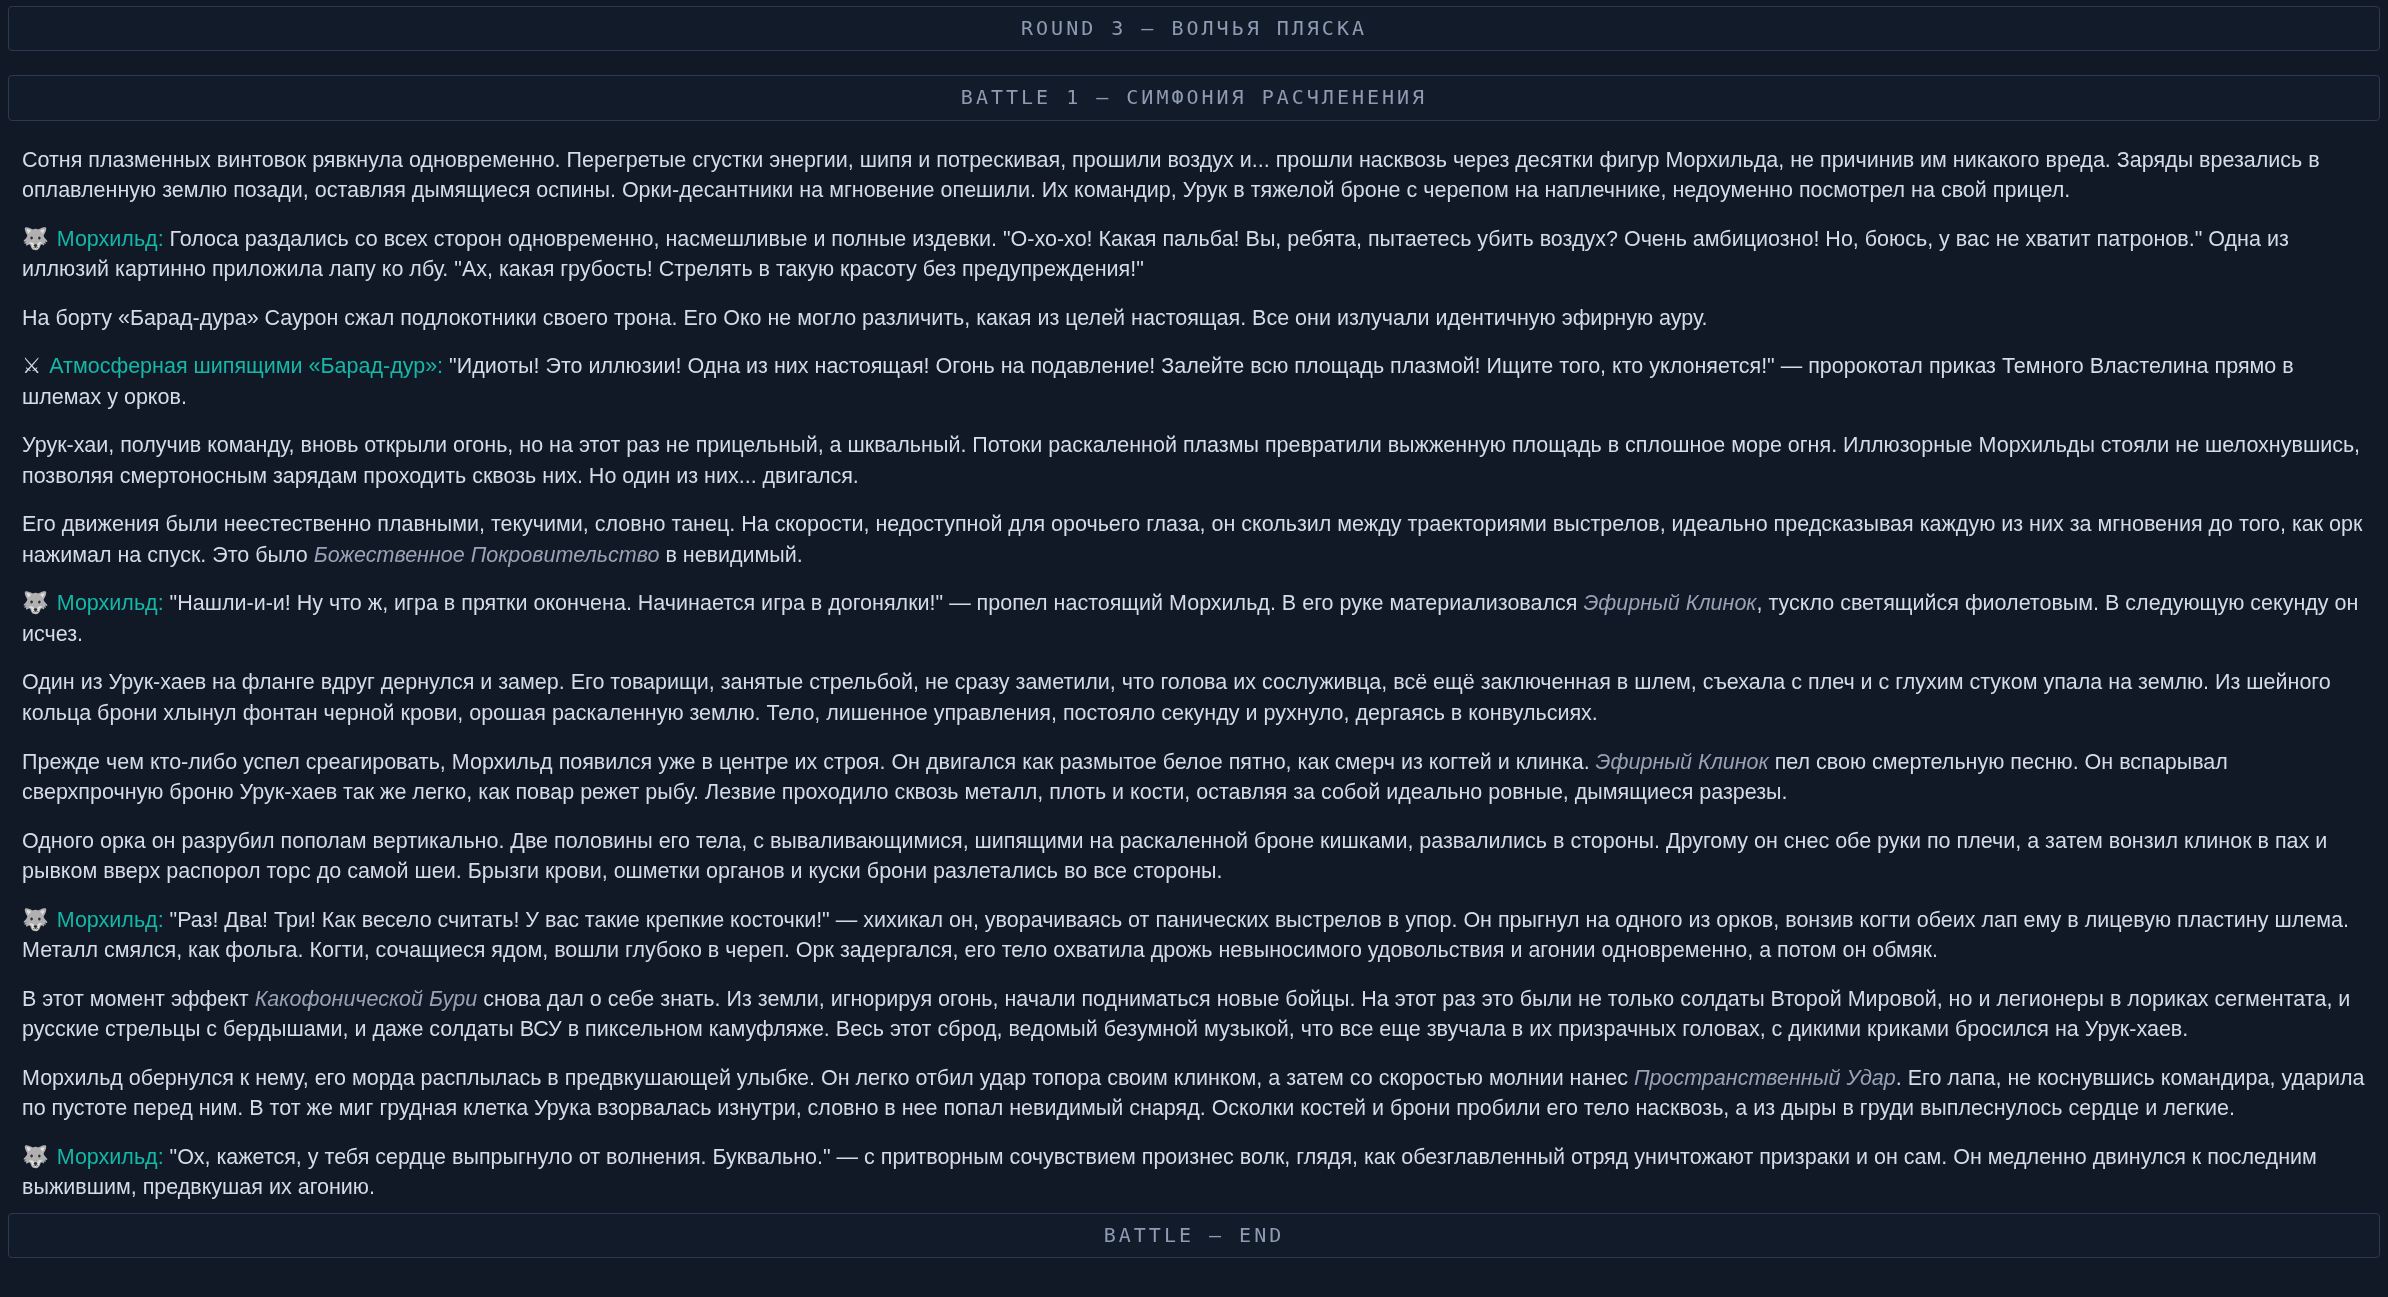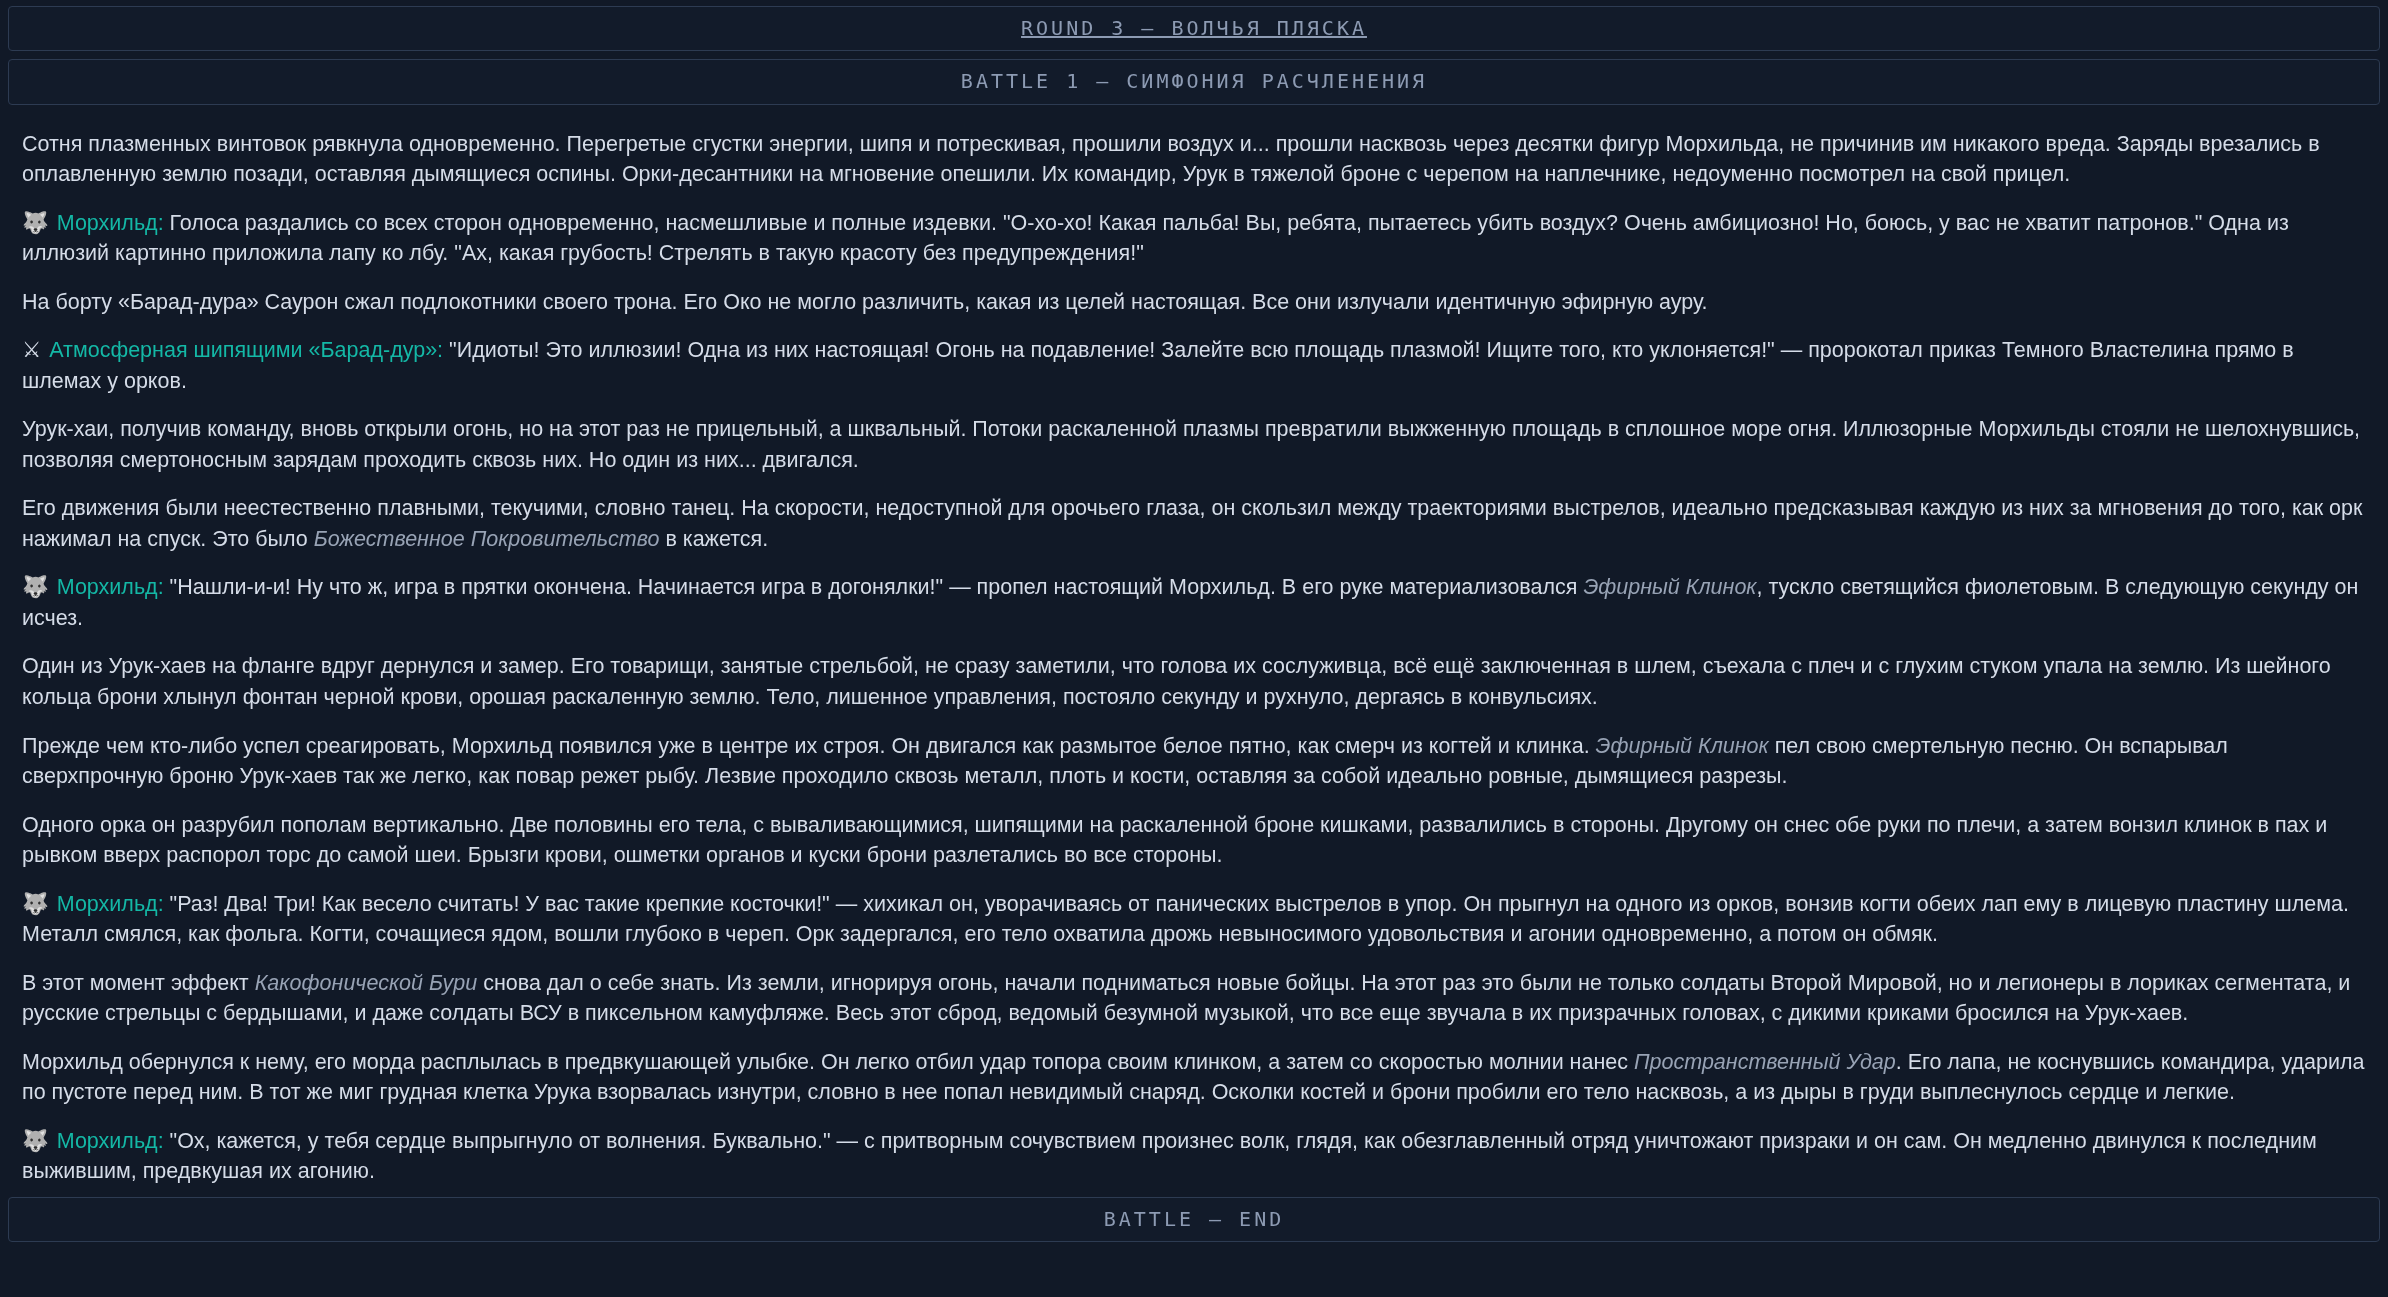--- a/index.html
+++ b/index.html
@@ -22,21 +22,21 @@
     background: #16203250;
     border-radius: 4px;
     text-align: center;
     color: #8d9bb3;
     font-family: "DejaVu Sans Mono", monospace;
     font-size: 20px;
     letter-spacing: 3px;
     padding: 7px 0 8px 0;
     margin-bottom: 24px;
   }
-  .banner.round { margin-bottom: 8px; text-decoration: underline; }
+  .banner.round { margin-bottom: 24px; }
   .banner.end { margin-top: 10px; margin-bottom: 0; }
   .para {
     margin: 0 0 18px 8px;
     padding: 0 4px;
   }
   .para:last-of-type { margin-bottom: 0; }
   .speaker {
     font-weight: normal;
     color: #14b8a6;
   }
@@ -54,21 +54,21 @@
 
 <div class="banner round">ROUND 3 — ВОЛЧЬЯ ПЛЯСКА</div>
 <div class="banner battle">BATTLE 1 — СИМФОНИЯ РАСЧЛЕНЕНИЯ</div>
 
 <div class="content" id="story">
     <div class="para"><span>Сотня плазменных винтовок рявкнула одновременно. Перегретые сгустки энергии, шипя и потрескивая, прошили воздух и... прошли насквозь через десятки фигур Морхильда, не причинив им никакого вреда. Заряды врезались в оплавленную землю позади, оставляя дымящиеся оспины. Орки-десантники на мгновение опешили. Их командир, Урук в тяжелой броне с черепом на наплечнике, недоуменно посмотрел на свой прицел.</span></div>
     <div class="para speech"><span class="speaker-icon">🐺 </span><span class="speaker">Морхильд:</span><span> Голоса раздались со всех сторон одновременно, насмешливые и полные издевки. "О-хо-хо! Какая пальба! Вы, ребята, пытаетесь убить воздух? Очень амбициозно! Но, боюсь, у вас не хватит патронов." Одна из иллюзий картинно приложила лапу ко лбу. "Ах, какая грубость! Стрелять в такую красоту без предупреждения!"</span></div>
     <div class="para"><span>На борту «Барад-дура» Саурон сжал подлокотники своего трона. Его Око не могло различить, какая из целей настоящая. Все они излучали идентичную эфирную ауру.</span></div>
     <div class="para speech"><span class="speaker-icon">⚔ </span><span class="speaker">Атмосферная шипящими «Барад-дур»:</span><span> "Идиоты! Это иллюзии! Одна из них настоящая! Огонь на подавление! Залейте всю площадь плазмой! Ищите того, кто уклоняется!" — пророкотал приказ Темного Властелина прямо в шлемах у орков.</span></div>
     <div class="para"><span>Урук-хаи, получив команду, вновь открыли огонь, но на этот раз не прицельный, а шквальный. Потоки раскаленной плазмы превратили выжженную площадь в сплошное море огня. Иллюзорные Морхильды стояли не шелохнувшись, позволяя смертоносным зарядам проходить сквозь них. Но один из них... двигался.</span></div>
-    <div class="para"><span>Его движения были неестественно плавными, текучими, словно танец. На скорости, недоступной для орочьего глаза, он скользил между траекториями выстрелов, идеально предсказывая каждую из них за мгновения до того, как орк нажимал на спуск. Это было </span><em class="ital">Божественное Покровительство</em><span> в кажется.</span></div>
+    <div class="para"><span>Его движения были неестественно плавными, текучими, словно танец. На скорости, недоступной для орочьего глаза, он скользил между траекториями выстрелов, идеально предсказывая каждую из них за мгновения до того, как орк нажимал на спуск. Это было </span><em class="ital">Божественное Покровительство</em><span> в невидимый.</span></div>
     <div class="para speech"><span class="speaker-icon">🐺 </span><span class="speaker">Морхильд:</span><span> "Нашли-и-и! Ну что ж, игра в прятки окончена. Начинается игра в догонялки!" — пропел настоящий Морхильд. В его руке материализовался </span><em class="ital">Эфирный Клинок</em><span>, тускло светящийся фиолетовым. В следующую секунду он исчез.</span></div>
     <div class="para"><span>Один из Урук-хаев на фланге вдруг дернулся и замер. Его товарищи, занятые стрельбой, не сразу заметили, что голова их сослуживца, всё ещё заключенная в шлем, съехала с плеч и с глухим стуком упала на землю. Из шейного кольца брони хлынул фонтан черной крови, орошая раскаленную землю. Тело, лишенное управления, постояло секунду и рухнуло, дергаясь в конвульсиях.</span></div>
     <div class="para"><span>Прежде чем кто-либо успел среагировать, Морхильд появился уже в центре их строя. Он двигался как размытое белое пятно, как смерч из когтей и клинка. </span><em class="ital">Эфирный Клинок</em><span> пел свою смертельную песню. Он вспарывал сверхпрочную броню Урук-хаев так же легко, как повар режет рыбу. Лезвие проходило сквозь металл, плоть и кости, оставляя за собой идеально ровные, дымящиеся разрезы.</span></div>
     <div class="para"><span>Одного орка он разрубил пополам вертикально. Две половины его тела, с вываливающимися, шипящими на раскаленной броне кишками, развалились в стороны. Другому он снес обе руки по плечи, а затем вонзил клинок в пах и рывком вверх распорол торс до самой шеи. Брызги крови, ошметки органов и куски брони разлетались во все стороны.</span></div>
     <div class="para speech"><span class="speaker-icon">🐺 </span><span class="speaker">Морхильд:</span><span> "Раз! Два! Три! Как весело считать! У вас такие крепкие косточки!" — хихикал он, уворачиваясь от панических выстрелов в упор. Он прыгнул на одного из орков, вонзив когти обеих лап ему в лицевую пластину шлема. Металл смялся, как фольга. Когти, сочащиеся ядом, вошли глубоко в череп. Орк задергался, его тело охватила дрожь невыносимого удовольствия и агонии одновременно, а потом он обмяк.</span></div>
     <div class="para"><span>В этот момент эффект </span><em class="ital">Какофонической Бури</em><span> снова дал о себе знать. Из земли, игнорируя огонь, начали подниматься новые бойцы. На этот раз это были не только солдаты Второй Мировой, но и легионеры в лориках сегментата, и русские стрельцы с бердышами, и даже солдаты ВСУ в пиксельном камуфляже. Весь этот сброд, ведомый безумной музыкой, что все еще звучала в их призрачных головах, с дикими криками бросился на Урук-хаев.</span></div>
     <div class="para"><span>Морхильд обернулся к нему, его морда расплылась в предвкушающей улыбке. Он легко отбил удар топора своим клинком, а затем со скоростью молнии нанес </span><em class="ital">Пространственный Удар</em><span>. Его лапа, не коснувшись командира, ударила по пустоте перед ним. В тот же миг грудная клетка Урука взорвалась изнутри, словно в нее попал невидимый снаряд. Осколки костей и брони пробили его тело насквозь, а из дыры в груди выплеснулось сердце и легкие.</span></div>
     <div class="para speech"><span class="speaker-icon">🐺 </span><span class="speaker">Морхильд:</span><span> "Ох, кажется, у тебя сердце выпрыгнуло от волнения. Буквально." — с притворным сочувствием произнес волк, глядя, как обезглавленный отряд уничтожают призраки и он сам. Он медленно двинулся к последним выжившим, предвкушая их агонию.</span></div>
   </div>
 

